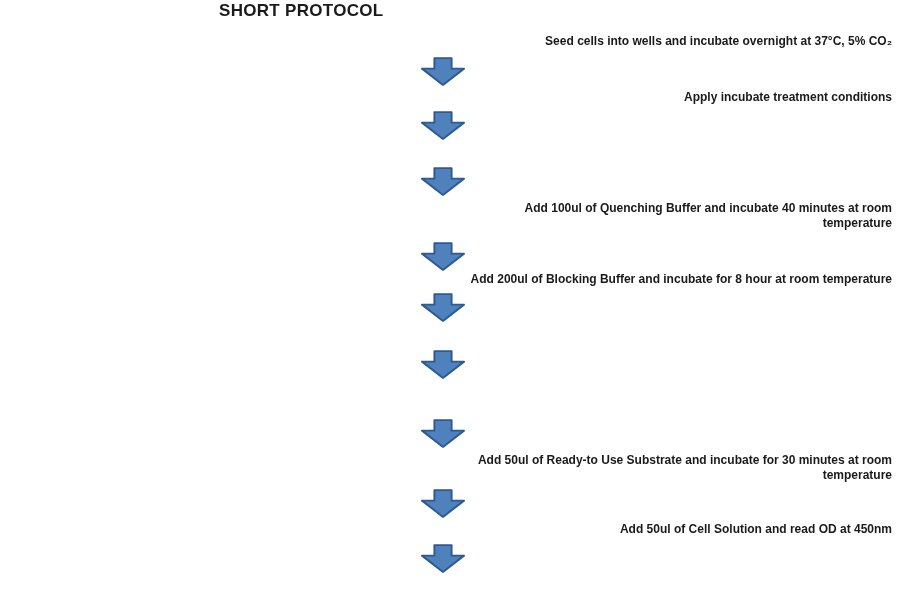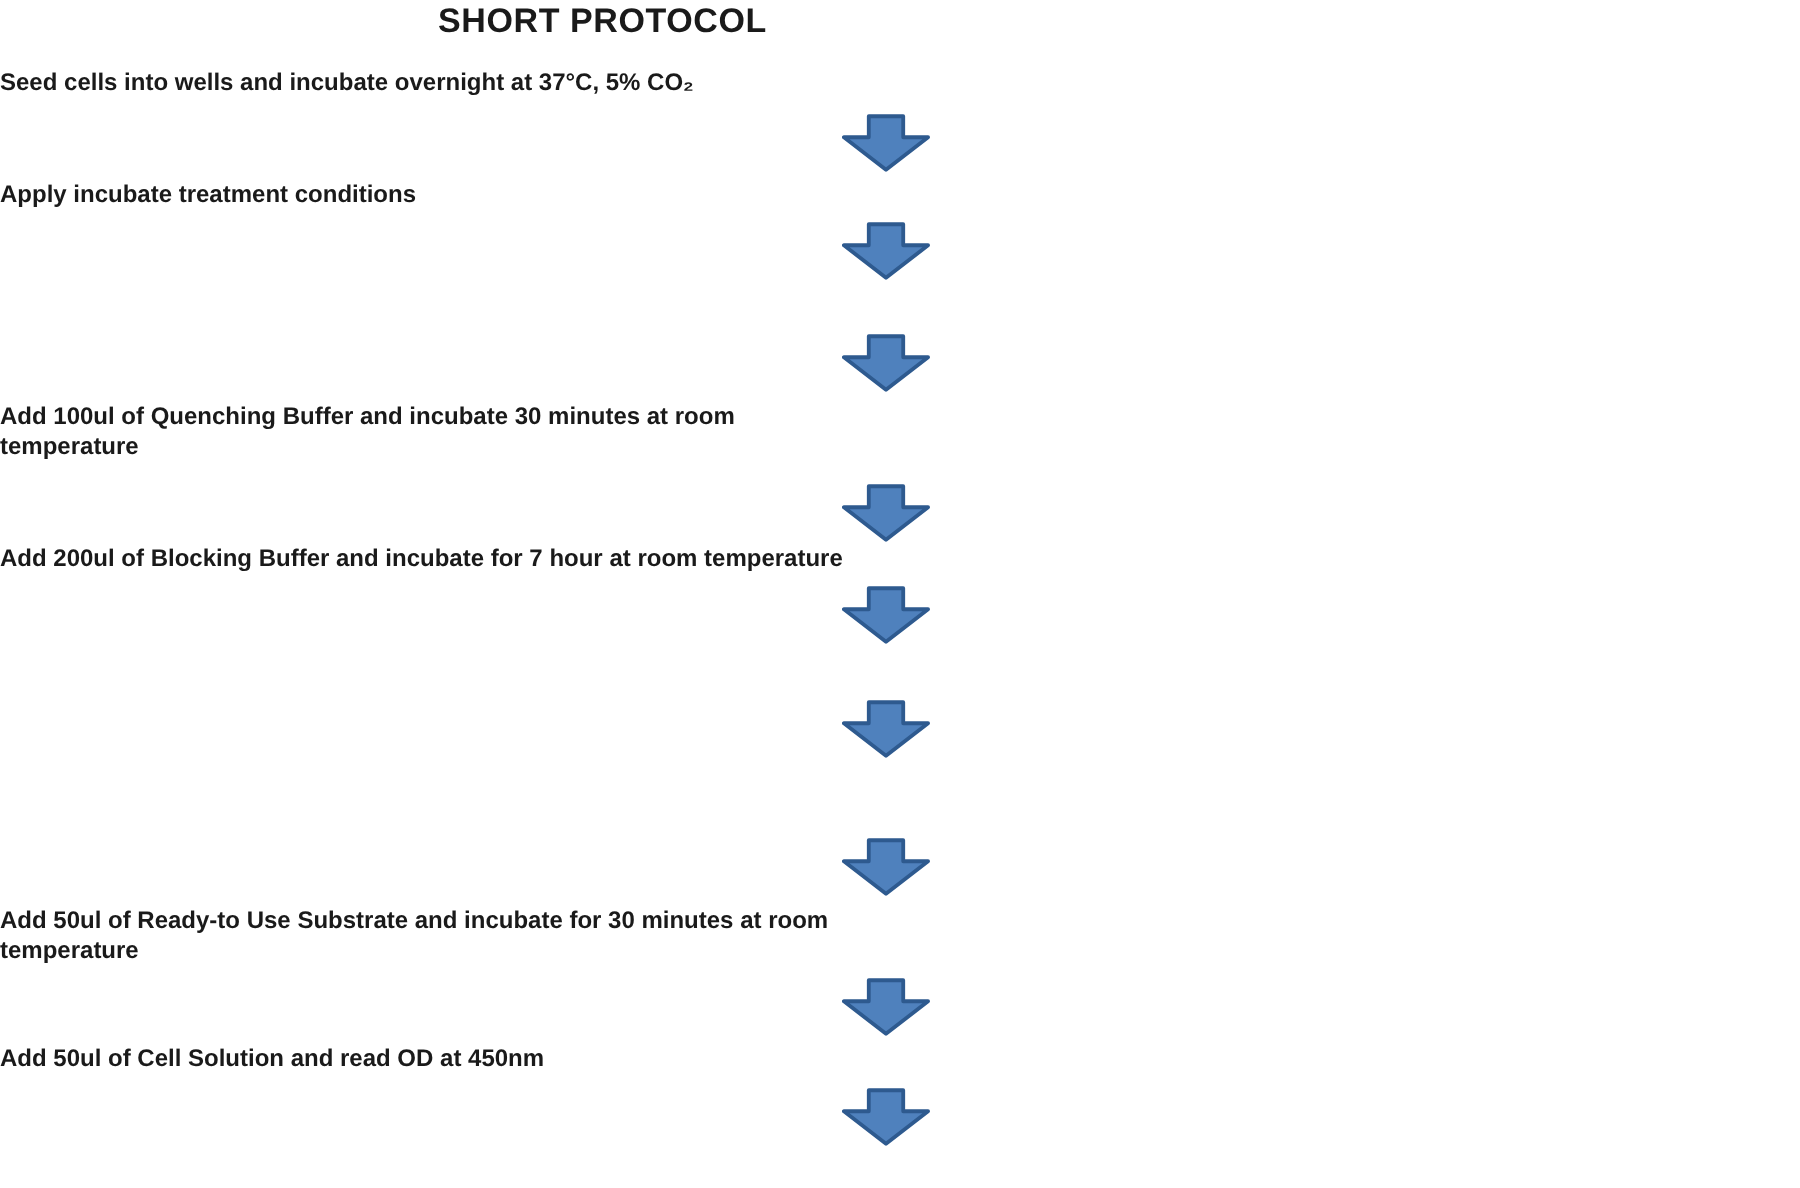--- a/index.html
+++ b/index.html
@@ -21,23 +21,23 @@
     left: 219px;
     top: 1px;
     font-size: 17px;
     font-weight: bold;
     letter-spacing: 0.3px;
     color: var(--text, #111111);
     white-space: nowrap;
   }
   .step {
     position: absolute;
-    left: 0;
+    left: 12px;
     width: 880px;
-    text-align: left;
+    text-align: right;
     font-size: 12px;
     font-weight: bold;
     line-height: 14.5px;
     white-space: pre-line;
     color: var(--text, #1a1a1a);
   }
   .arrow {
     position: absolute;
     left: 421px;
     width: 44px;
@@ -78,30 +78,30 @@
       </svg>
   </div>
 
 
   <div class="arrow" style="top:167px">
     <svg viewBox="0 0 46 30" aria-hidden="true">
         <polygon points="14,1 32,1 32,12 45,12 23,29 1,12 14,12"></polygon>
       </svg>
   </div>
 
-  <div class="step" style="top:201px">Add 100ul of Quenching Buffer and incubate 30 minutes at room
+  <div class="step" style="top:201px">Add 100ul of Quenching Buffer and incubate 40 minutes at room
 temperature</div>
 
   <div class="arrow" style="top:242px">
     <svg viewBox="0 0 46 30" aria-hidden="true">
         <polygon points="14,1 32,1 32,12 45,12 23,29 1,12 14,12"></polygon>
       </svg>
   </div>
 
-  <div class="step" style="top:272px">Add 200ul of Blocking Buffer and incubate for 7 hour at room temperature</div>
+  <div class="step" style="top:272px">Add 200ul of Blocking Buffer and incubate for 8 hour at room temperature</div>
 
   <div class="arrow" style="top:293px">
     <svg viewBox="0 0 46 30" aria-hidden="true">
         <polygon points="14,1 32,1 32,12 45,12 23,29 1,12 14,12"></polygon>
       </svg>
   </div>
 
 
   <div class="arrow" style="top:350px">
     <svg viewBox="0 0 46 30" aria-hidden="true">

